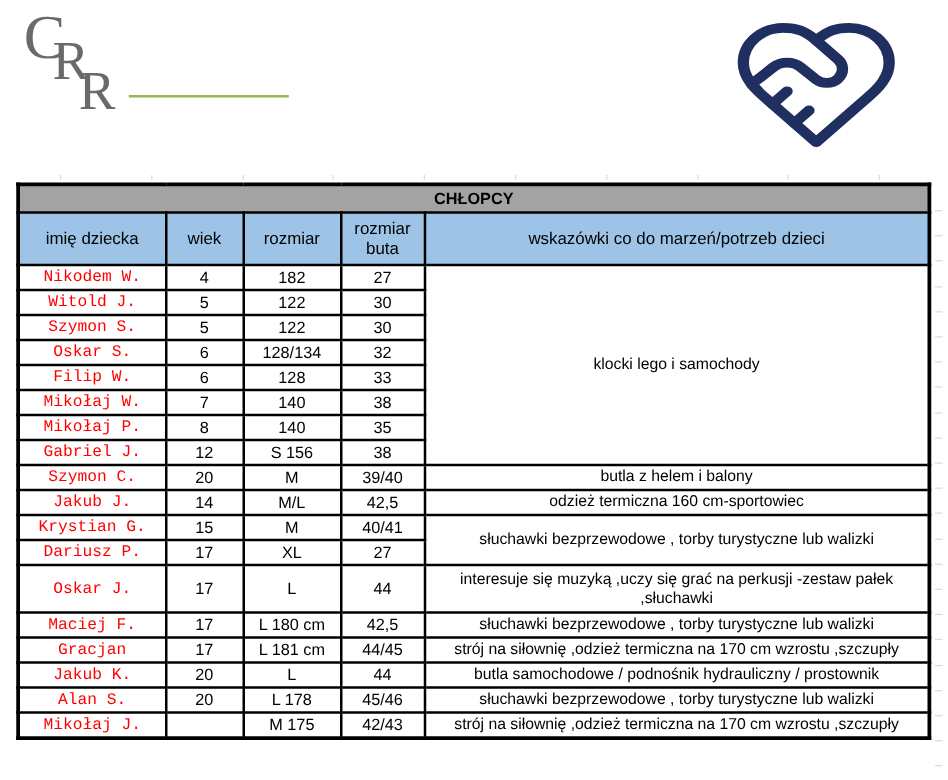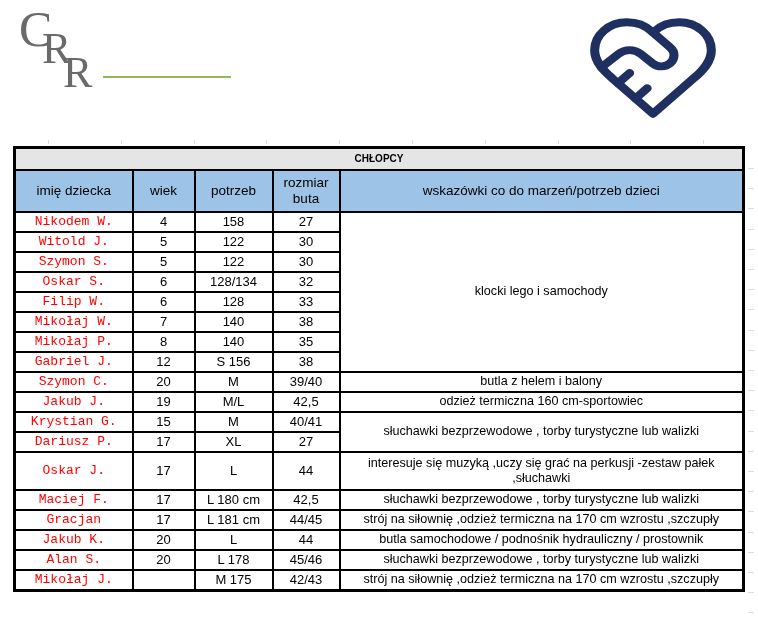--- a/index.html
+++ b/index.html
@@ -24,21 +24,21 @@
   #top-ticks{position:absolute;left:13px;top:140px;width:729px;height:4px;}
   .tick-v{position:absolute;top:0;width:1px;height:4px;background:#dcdcdc;}
   #right-ticks{position:absolute;left:748px;top:168px;width:7px;height:448px;}
   .tick-h{position:absolute;left:0;width:6px;height:1px;background:#dcdcdc;}
 
   
   table.roster{position:absolute;left:13px;top:146px;width:729px;border-collapse:collapse;
                table-layout:fixed;border:3px solid #000;}
   .roster td{border:2px solid #000;text-align:center;vertical-align:middle;
              padding:0 3px;font-size:13px;color:#000;line-height:1.2;}
-  .roster .title-cell{background:#e5e5e5;font-weight:bold;font-size:10px;height:20px;}
+  .roster .title-cell{background:#a3a3a3;font-weight:bold;font-size:13px;height:20px;}
   .roster .head-cell{background:#9dc3e6;height:40px;font-size:13.5px;font-weight:400;}
   .roster .name-cell{color:#ff0000;font-family:Liberation Mono, monospace;}
   .roster .hint-cell{font-size:12.6px;}
   tr.row{height:20px;}
   tr.row-tall{height:38px;}
 </style>
 </head>
 <body>
 
 <div class="sheet">
@@ -107,28 +107,28 @@
       <col style="width:67px">
         <col style="width:404px">
     </colgroup>
     <tbody>
       <tr>
           <td class="title-cell" colspan="5">CHŁOPCY</td>
         </tr>
       <tr>
         <td class="head-cell">imię dziecka</td>
         <td class="head-cell">wiek</td>
-        <td class="head-cell">potrzeb</td>
+        <td class="head-cell">rozmiar</td>
         <td class="head-cell">rozmiar buta</td>
         <td class="head-cell">wskazówki co do marzeń/potrzeb dzieci</td>
       </tr>
       <tr class="row">
         <td class="name-cell">Nikodem W.</td>
         <td>4</td>
-        <td>158</td>
+        <td>182</td>
         <td>27</td>
         <td class="hint-cell" rowspan="8">klocki lego i samochody</td>
       </tr>
       <tr class="row">
         <td class="name-cell">Witold J.</td>
         <td>5</td>
         <td>122</td>
         <td>30</td>
       </tr>
       <tr class="row">
@@ -169,21 +169,21 @@
       </tr>
       <tr class="row">
         <td class="name-cell">Szymon C.</td>
         <td>20</td>
         <td>M</td>
         <td>39/40</td>
         <td class="hint-cell">butla z helem i balony</td>
       </tr>
       <tr class="row">
         <td class="name-cell">Jakub J.</td>
-        <td>19</td>
+        <td>14</td>
         <td>M/L</td>
         <td>42,5</td>
         <td class="hint-cell">odzież termiczna 160 cm-sportowiec</td>
       </tr>
       <tr class="row">
         <td class="name-cell">Krystian G.</td>
         <td>15</td>
         <td>M</td>
         <td>40/41</td>
         <td class="hint-cell" rowspan="2">słuchawki bezprzewodowe , torby turystyczne lub walizki</td>

